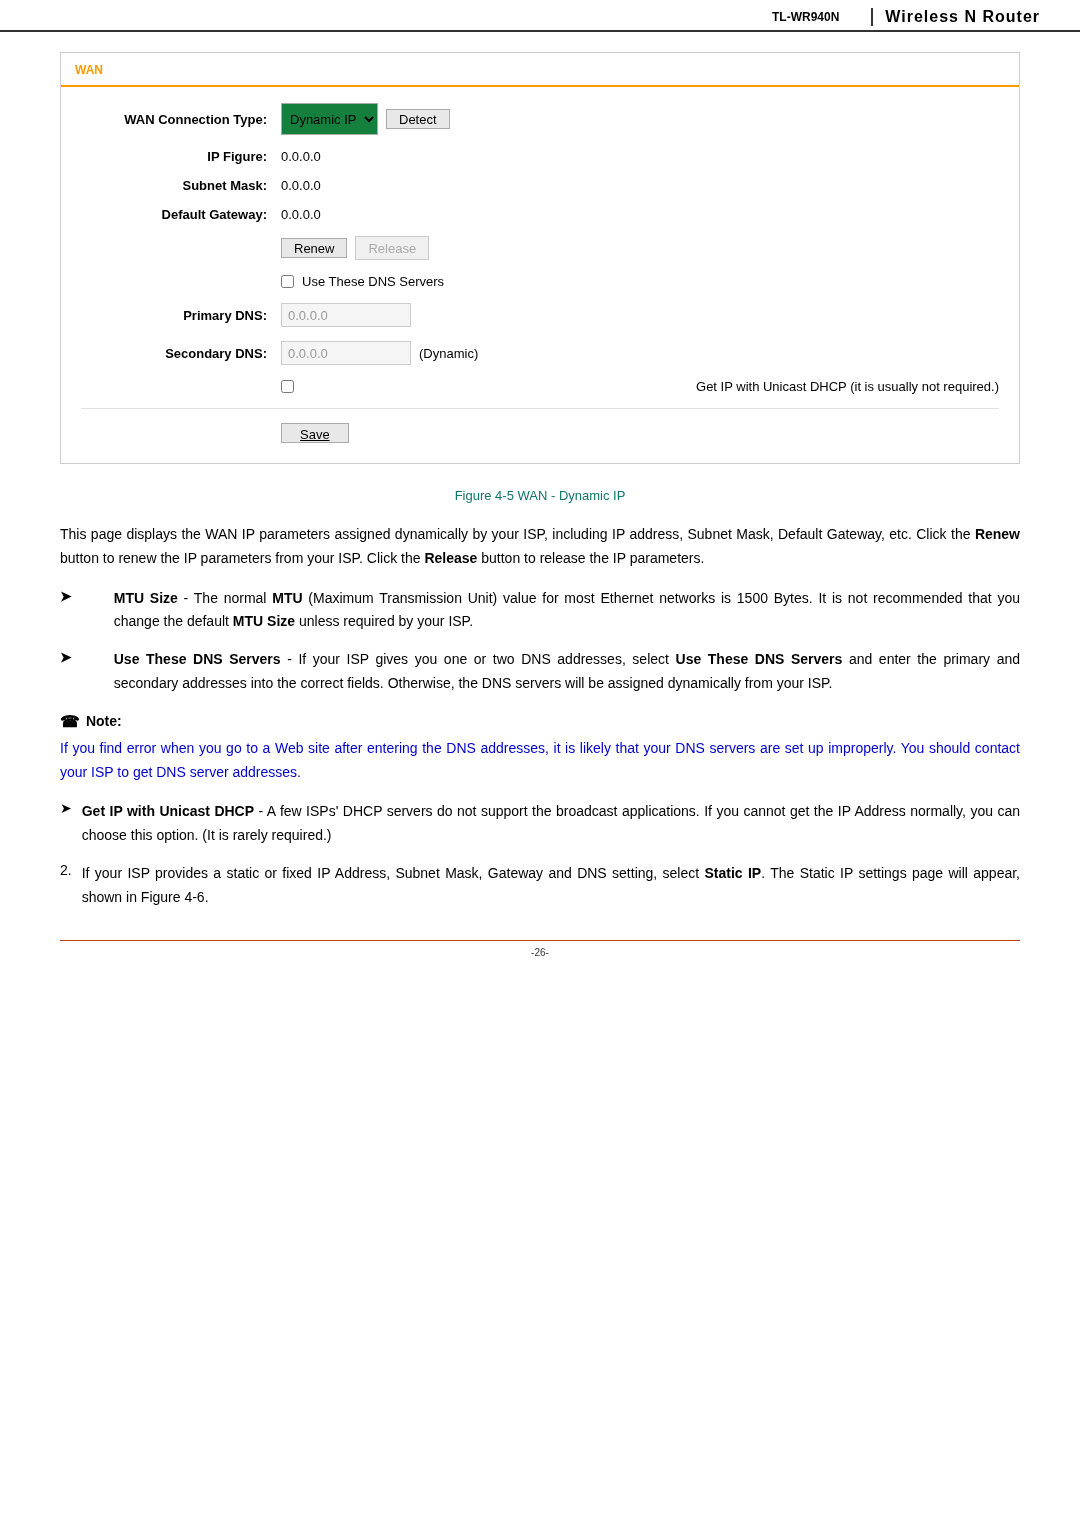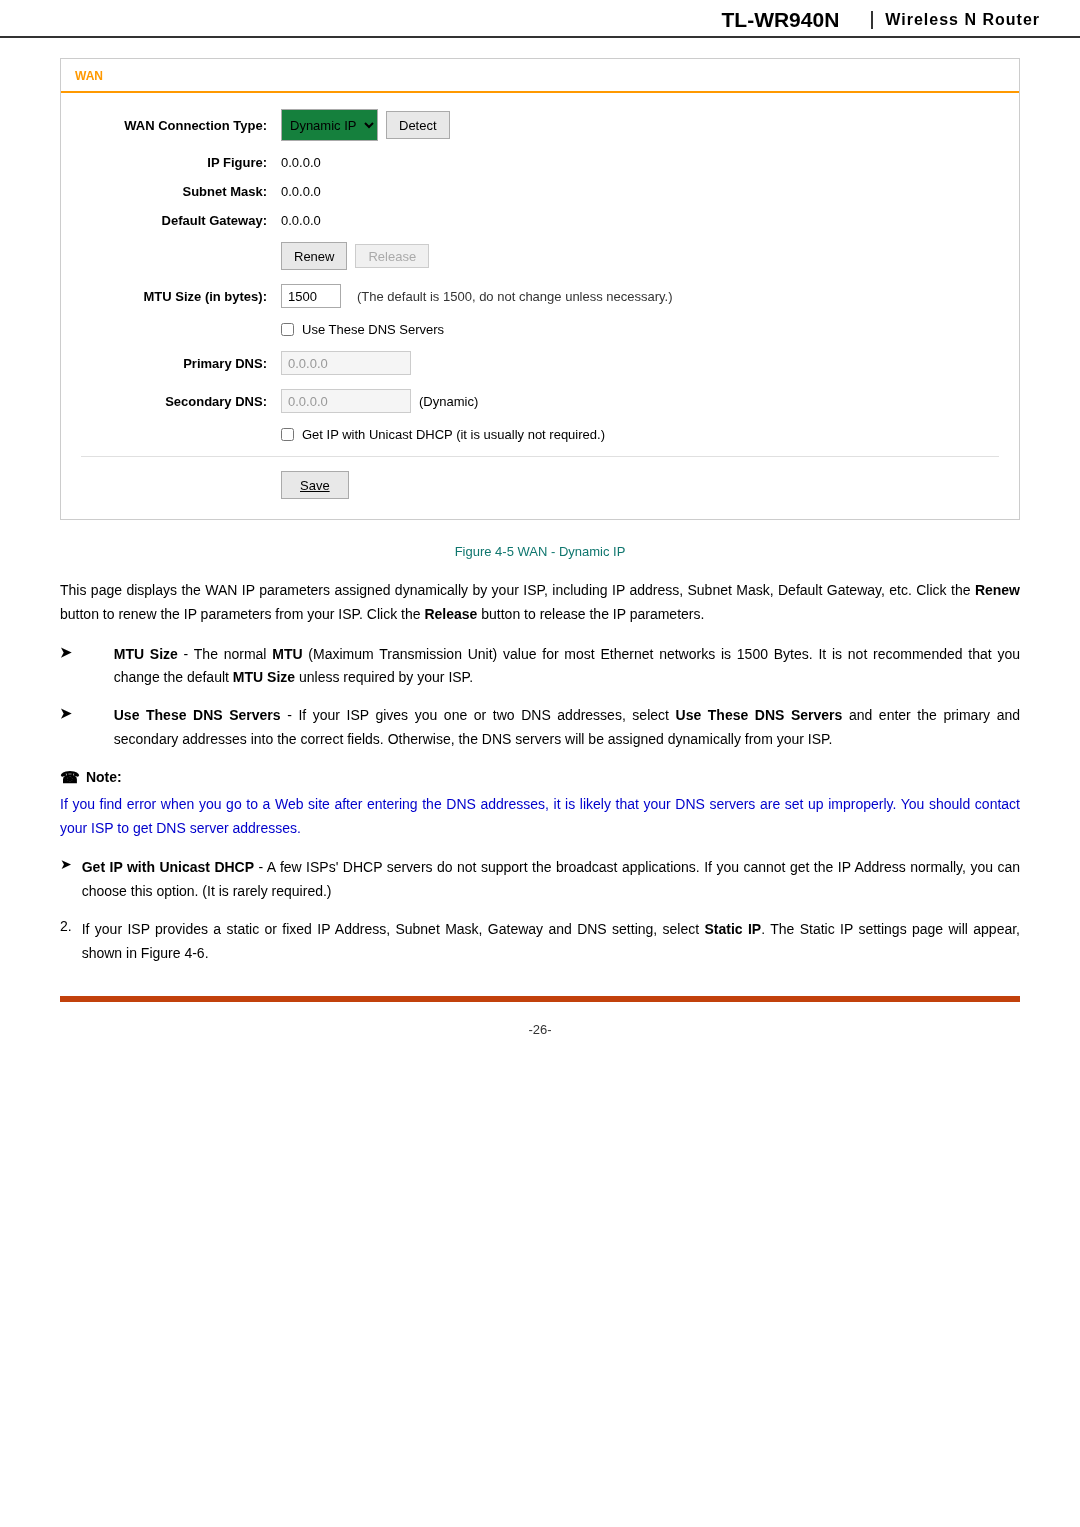--- a/index.html
+++ b/index.html
@@ -17,21 +17,21 @@
     .page-header {
       display: flex;
       justify-content: flex-end;
       align-items: center;
       padding: 8px 40px 4px 40px;
       border-bottom: 2px solid #333;
       margin-bottom: 20px;
     }
     .header-model {
       font-weight: bold;
-      font-size: 21px;
+      font-size: 12px;
       margin-right: 20px;
     }
     .header-title {
       font-size: 16px;
       font-weight: bold;
       color: #000;
       letter-spacing: 1px;
     }
     .header-separator {
       display: inline-block;
@@ -113,21 +113,21 @@
     .ip-value {
       font-size: 13px;
     }
 
     button.btn {
       border: 1px solid #aaa;
       background: #e8e8e8;
       padding: 2px 12px;
       font-size: 13px;
       cursor: pointer;
-      height: 28px;
+      height: 20px;
     }
     button.btn-disabled {
       border: 1px solid #ccc;
       background: #f0f0f0;
       color: #aaa;
       padding: 2px 12px;
       font-size: 13px;
       height: 24px;
       cursor: default;
     }
@@ -149,20 +149,21 @@
     }
     .dns-label-text {
       font-size: 13px;
     }
 
     .unicast-row {
       display: flex;
       align-items: center;
       padding-left: 200px;
       margin-bottom: 14px;
+      justify-content: space-between;
     }
     .unicast-row input[type=checkbox] {
       margin-right: 8px;
     }
     .unicast-text {
       font-size: 13px;
     }
 
     .save-row {
       display: flex;
@@ -269,25 +270,25 @@
       text-align: justify;
       flex: 1;
     }
     .numbered-content strong {
       font-weight: bold;
     }
 
     
     .page-footer {
       text-align: center;
-      font-size: 13px;
+      font-size: 10px;
       color: #333;
       margin-top: 30px;
-      border-top: 6px solid #c2410c;
-      padding-top: 20px;
+      border-top: 1px solid #c2410c;
+      padding-top: 6px;
     }
   </style>
 </head>
 <body>
 
 <div class="page-header">
   <span class="header-model">TL-WR940N</span>
   <span class="header-separator"></span>
   <span class="header-title">Wireless N Router</span>
 </div>
@@ -332,27 +333,20 @@
       </div>
 
       <div class="form-row">
         <div class="form-label"></div>
         <div class="form-control-area">
           <button class="btn">Renew</button>
           <button class="btn-disabled">Release</button>
         </div>
       </div>
 
-      <div class="form-row" style="margin-top:8px;">
-        <div class="form-label">MTU Size (in bytes):</div>
-        <div class="form-control-area">
-          <input class="text-input" type="text" style="width: 60px;" value="1500">
-          <span class="mtu-note">(The default is 1500, do not change unless necessary.)</span>
-        </div>
-      </div>
 
       <div class="dns-checkbox-row">
         <input type="checkbox" style="">
         <span class="dns-label-text">Use These DNS Servers</span>
       </div>
 
       <div class="form-row">
         <div class="form-label">Primary DNS:</div>
         <div class="form-control-area">
           <input class="text-input-disabled" type="text" style="width: 130px;" value="0.0.0.0">

